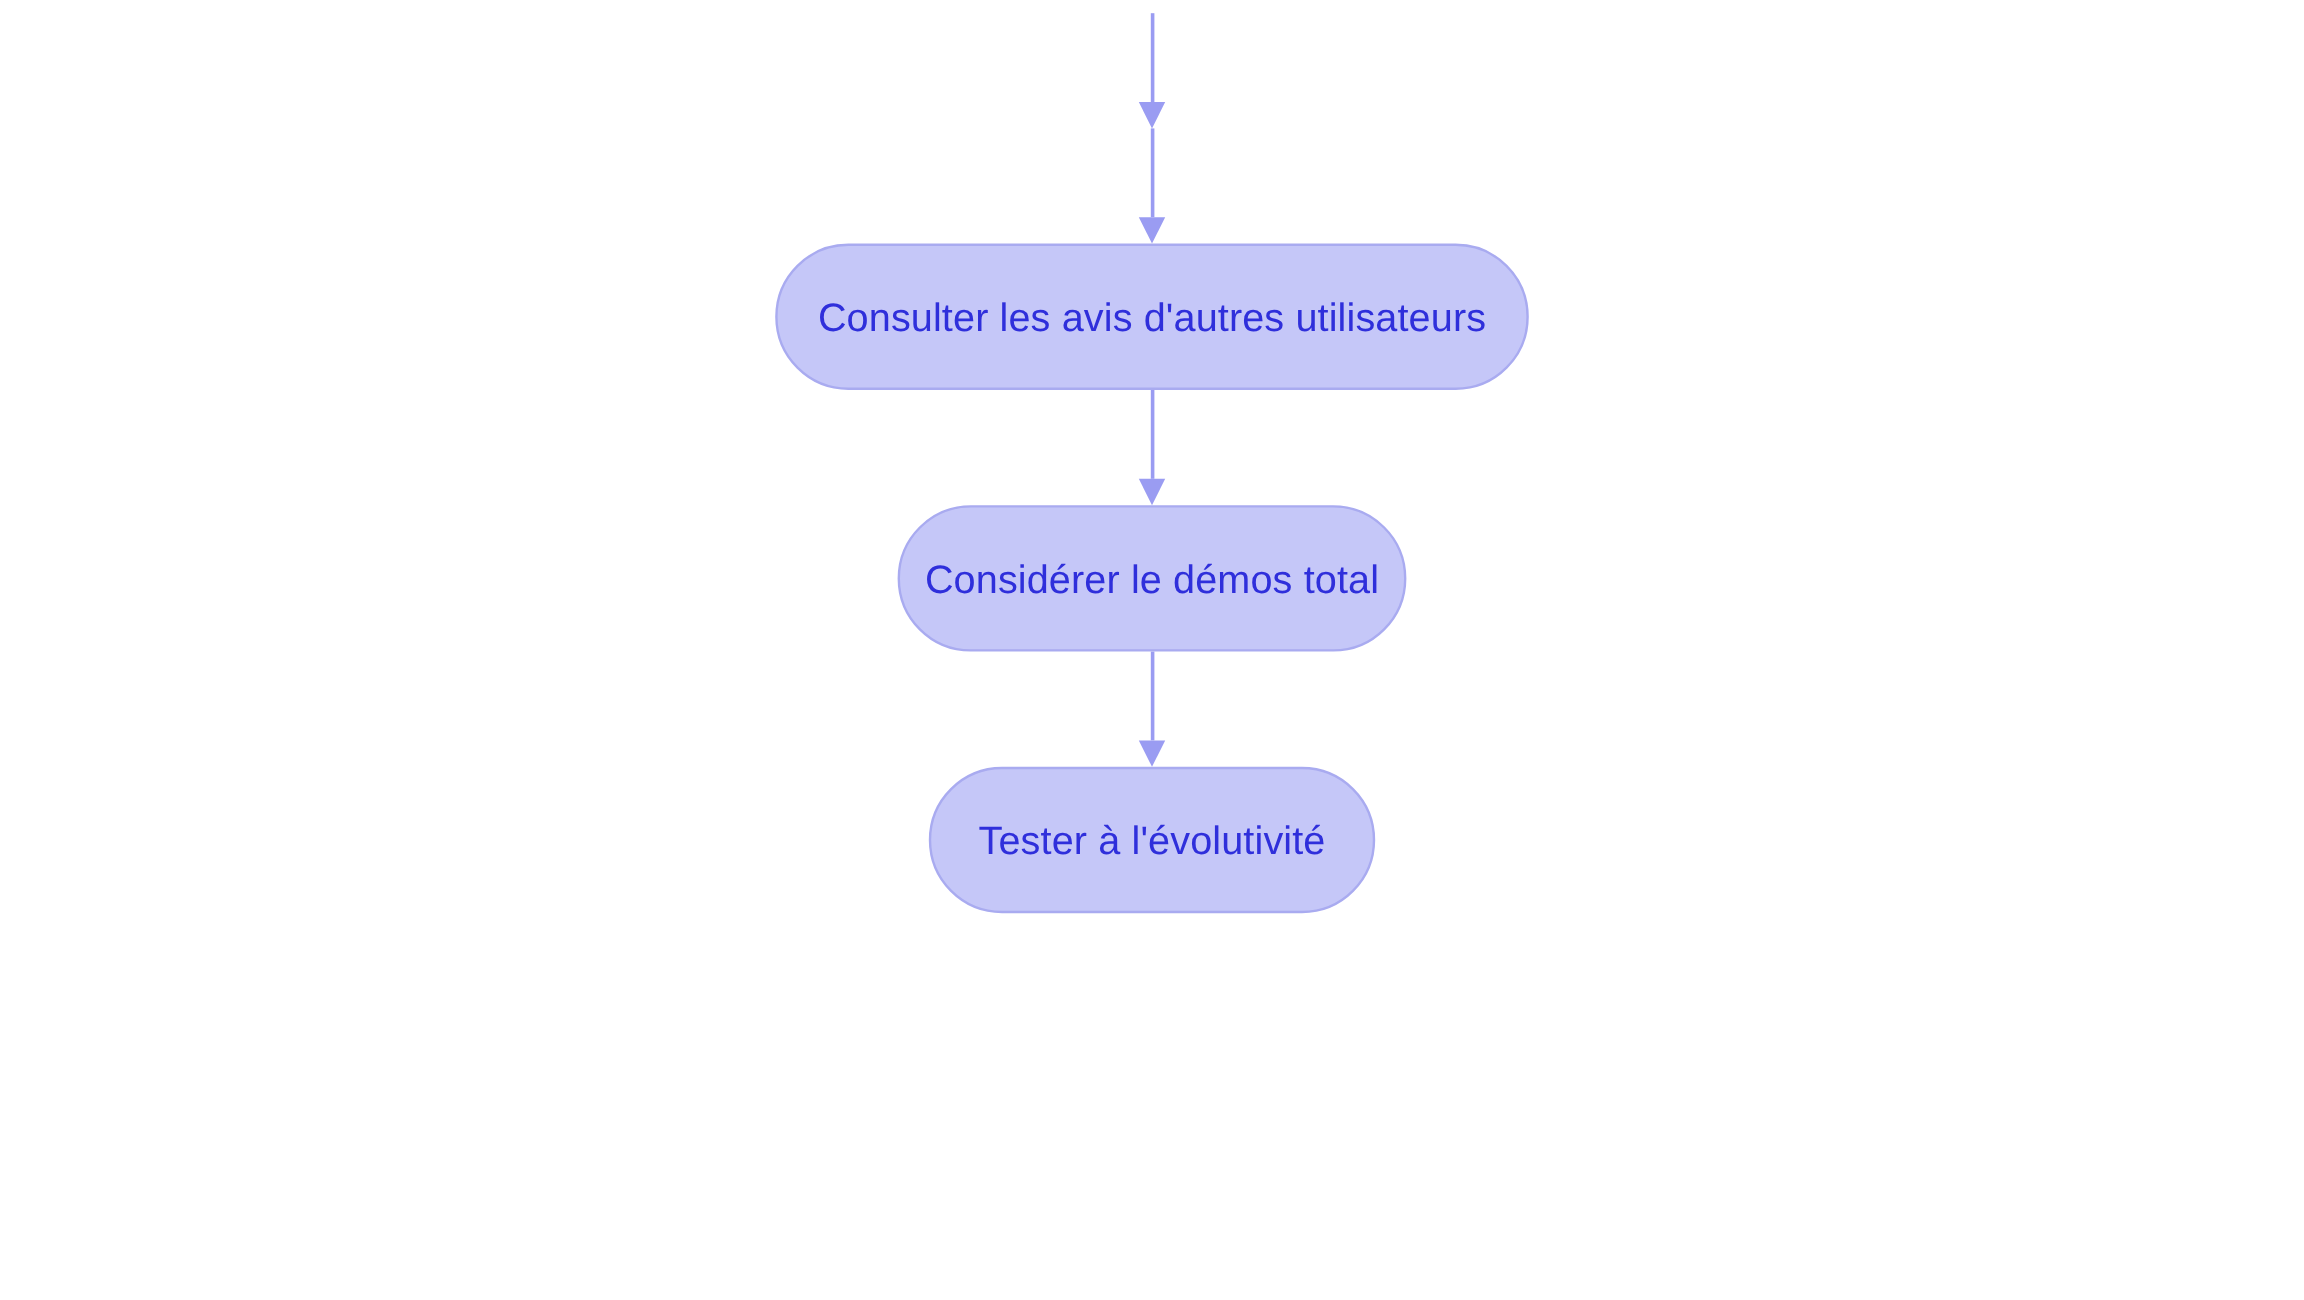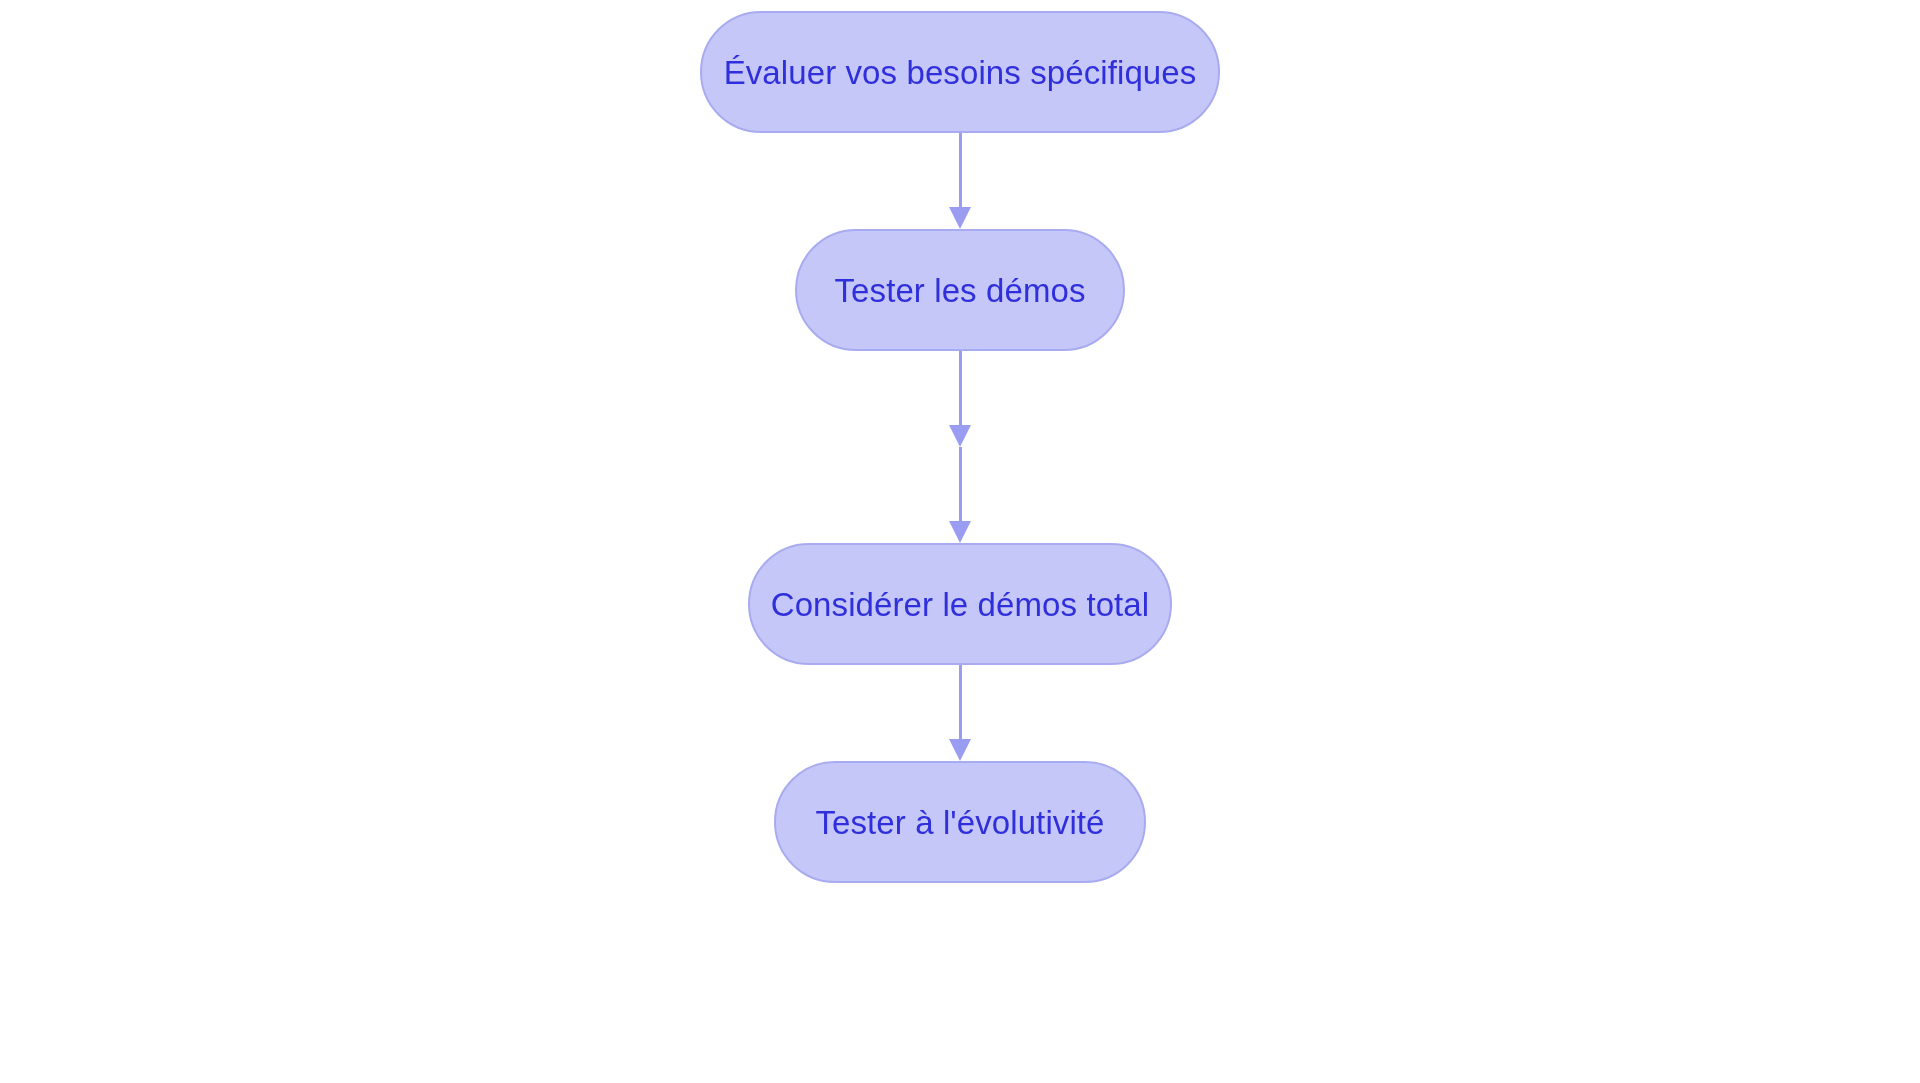--- a/index.html
+++ b/index.html
@@ -87,38 +87,35 @@
   .spacer-top { height: 11px; }
 </style>
 </head>
 <body>
 
 <div id="flowchart-canvas">
   <div class="flow-column">
 
     <div class="spacer-top"></div>
 
-    <div class="flow-node node-w1">
-      <span class="flow-node-label">Évaluer vos besoins spécifiques</span>
-    </div>
 
     <div class="flow-connector">
       <div class="connector-line"></div>
       <div class="connector-arrowhead"></div>
     </div>
 
-    <div class="flow-node node-w2">
-      <span class="flow-node-label">Tester les démos</span>
-    </div>
 
     <div class="flow-connector">
       <div class="connector-line"></div>
       <div class="connector-arrowhead"></div>
     </div>
 
+    <div class="flow-node node-w3">
+      <span class="flow-node-label">Consulter les avis d'autres utilisateurs</span>
+    </div>
 
     <div class="flow-connector">
       <div class="connector-line"></div>
       <div class="connector-arrowhead"></div>
     </div>
 
     <div class="flow-node node-w4">
       <span class="flow-node-label">Considérer le démos total</span>
     </div>
 

